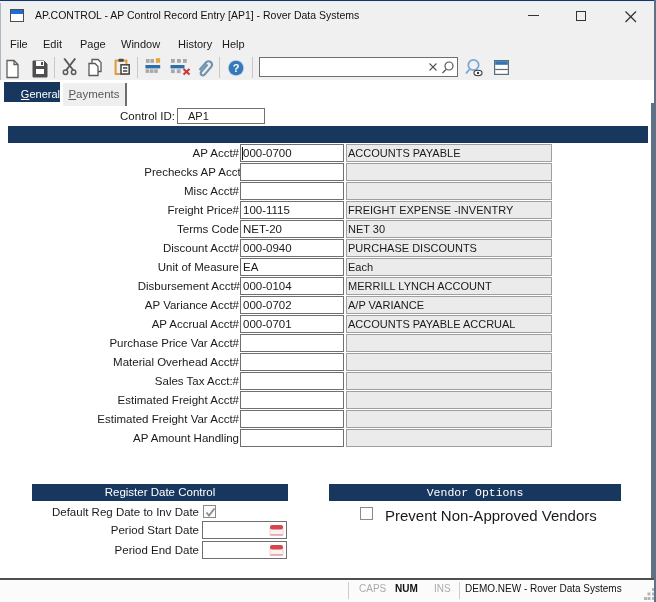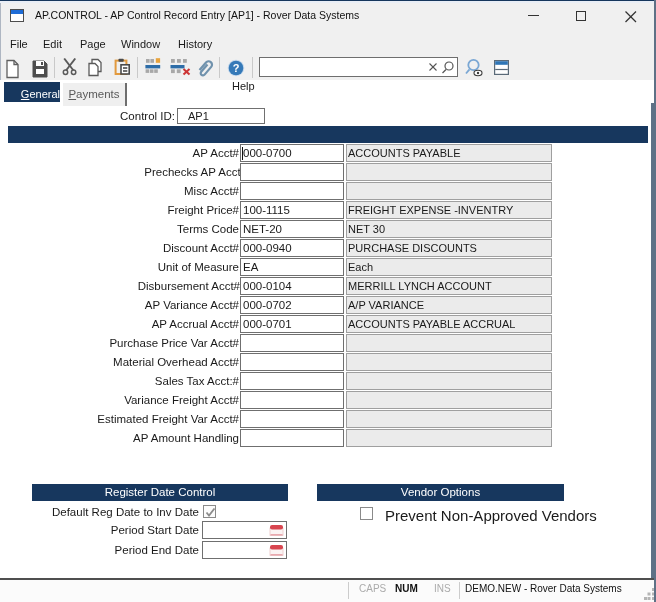--- a/index.html
+++ b/index.html
@@ -31,21 +31,21 @@
 #lblControl { left:0px; top:109px; width:175px; text-align:right; height:14px; line-height:14px; font-size:11.5px; }
 #inpControl { left:177px; top:108px; width:88px; height:16px; background:#fff; border:1px solid #707070; padding-left:10px; line-height:15px; }
 #navybar { left:8px; top:126px; width:640px; height:17px; background:#17375e; }
 
 .rlabel { width:239px; text-align:right; height:18px; line-height:18px; font-size:11.5px; }
 .rinput { left:240px; width:104px; height:18px; background:#fff; border:1px solid #6f6f6f; padding-left:2px; line-height:16px; font-size:11.5px; }
 .rdesc  { left:346px; width:206px; height:18px; background:#ebebeb; border:1px solid #9f9f9f; padding-left:1px; line-height:16px; font-size:11px; }
 
 .panelhdr { top:484px; height:17px; background:#17375e; color:#fff; text-align:center; line-height:17px; font-size:11.5px; }
 #hdrReg { left:32px; width:256px; }
-#hdrVen { left:317px; width:247px; }
+#hdrVen { left:329px; width:292px;font-family:Liberation Mono, monospace; }
 .blabel { text-align:right; font-size:11.5px; }
 #cbx1 { left:203px; top:505px; width:13px; height:13px; border:1px solid #8a8a8a; background:#fcfcfc; }
 #cbx2 { left:360px; top:507px; width:13px; height:13px; border:1px solid #8a8a8a; background:#fff; }
 .dateinp { left:202px; width:85px; height:18px; background:#fff; border:1px solid #6f6f6f; }
 
 #sbline { left:0; top:578px; width:656px; height:2px; background:#4f4f4f; }
 #statusbar { left:0; top:580px; width:656px; height:22px; background:#fbfbfb; }
 .scell { top:580px; height:18px; line-height:18px; font-size:10px; }
 .ssep { top:582px; width:1px; height:17px; background:#cccccc; }
 </style>
@@ -66,21 +66,21 @@
 <svg class="abs" id="btnclose2" style="left:625px; top:11px;" width="12" height="12" viewBox="0 0 12 12">
     <line x1="0.5" y1="0.5" x2="11" y2="11" stroke="#333" stroke-width="1.3"></line>
     <line x1="11" y1="0.5" x2="0.5" y2="11" stroke="#333" stroke-width="1.3"></line>
   </svg>
 
 <div class="abs menuitem" style="left:10px;">File</div>
 <div class="abs menuitem" style="left:43px;">Edit</div>
 <div class="abs menuitem" style="left:80px;">Page</div>
 <div class="abs menuitem" style="left:121px;">Window</div>
 <div class="abs menuitem" style="left:178px;">History</div>
-<div class="abs menuitem" style="left:232px;margin-top:42px;">Help</div>
+<div class="abs menuitem" style="left:222px;">Help</div>
 
 <svg class="abs" style="left:4px; top:58px;" width="250" height="22" viewBox="0 0 250 22">
 
   <path d="M3 2.5 h7 l4 4 v13 h-11 z" fill="#ffffff" stroke="#5f5f5f" stroke-width="1.3"></path>
   <path d="M10 2.5 v4 h4" fill="none" stroke="#5f5f5f" stroke-width="1.3"></path>
 
   <g transform="translate(28,0)">
     <path d="M1 3 h11 l3 3 v13 h-14 z" fill="#4e4e4e" stroke="#4e4e4e"></path>
     <rect x="4" y="3" width="8" height="5" fill="#ffffff"></rect>
     <rect x="9" y="4" width="2" height="3" fill="#4e4e4e"></rect>
@@ -213,21 +213,21 @@
 <div class="abs rdesc" style="top:315px;">ACCOUNTS PAYABLE ACCRUAL</div>
 <div class="abs rlabel" style="left:0; top:334px;">Purchase Price Var Acct#</div>
 <div class="abs rinput" style="top:334px;"></div>
 <div class="abs rdesc" style="top:334px;"></div>
 <div class="abs rlabel" style="left:0; top:353px;">Material Overhead Acct#</div>
 <div class="abs rinput" style="top:353px;"></div>
 <div class="abs rdesc" style="top:353px;"></div>
 <div class="abs rlabel" style="left:0; top:372px;">Sales Tax Acct:#</div>
 <div class="abs rinput" style="top:372px;"></div>
 <div class="abs rdesc" style="top:372px;"></div>
-<div class="abs rlabel" style="left:0; top:391px;">Variance Freight Acct#</div>
+<div class="abs rlabel" style="left:0; top:391px;">Estimated Freight Acct#</div>
 <div class="abs rinput" style="top:391px;"></div>
 <div class="abs rdesc" style="top:391px;"></div>
 <div class="abs rlabel" style="left:0; top:410px;">Estimated Freight Var Acct#</div>
 <div class="abs rinput" style="top:410px;"></div>
 <div class="abs rdesc" style="top:410px;"></div>
 <div class="abs rlabel" style="left:0; top:429px;">AP Amount Handling</div>
 <div class="abs rinput" style="top:429px;"></div>
 <div class="abs rdesc" style="top:429px;"></div>
 </div>
 <div class="abs" style="left:242px; top:147px; width:1px; height:13px; background:#111;"></div>

